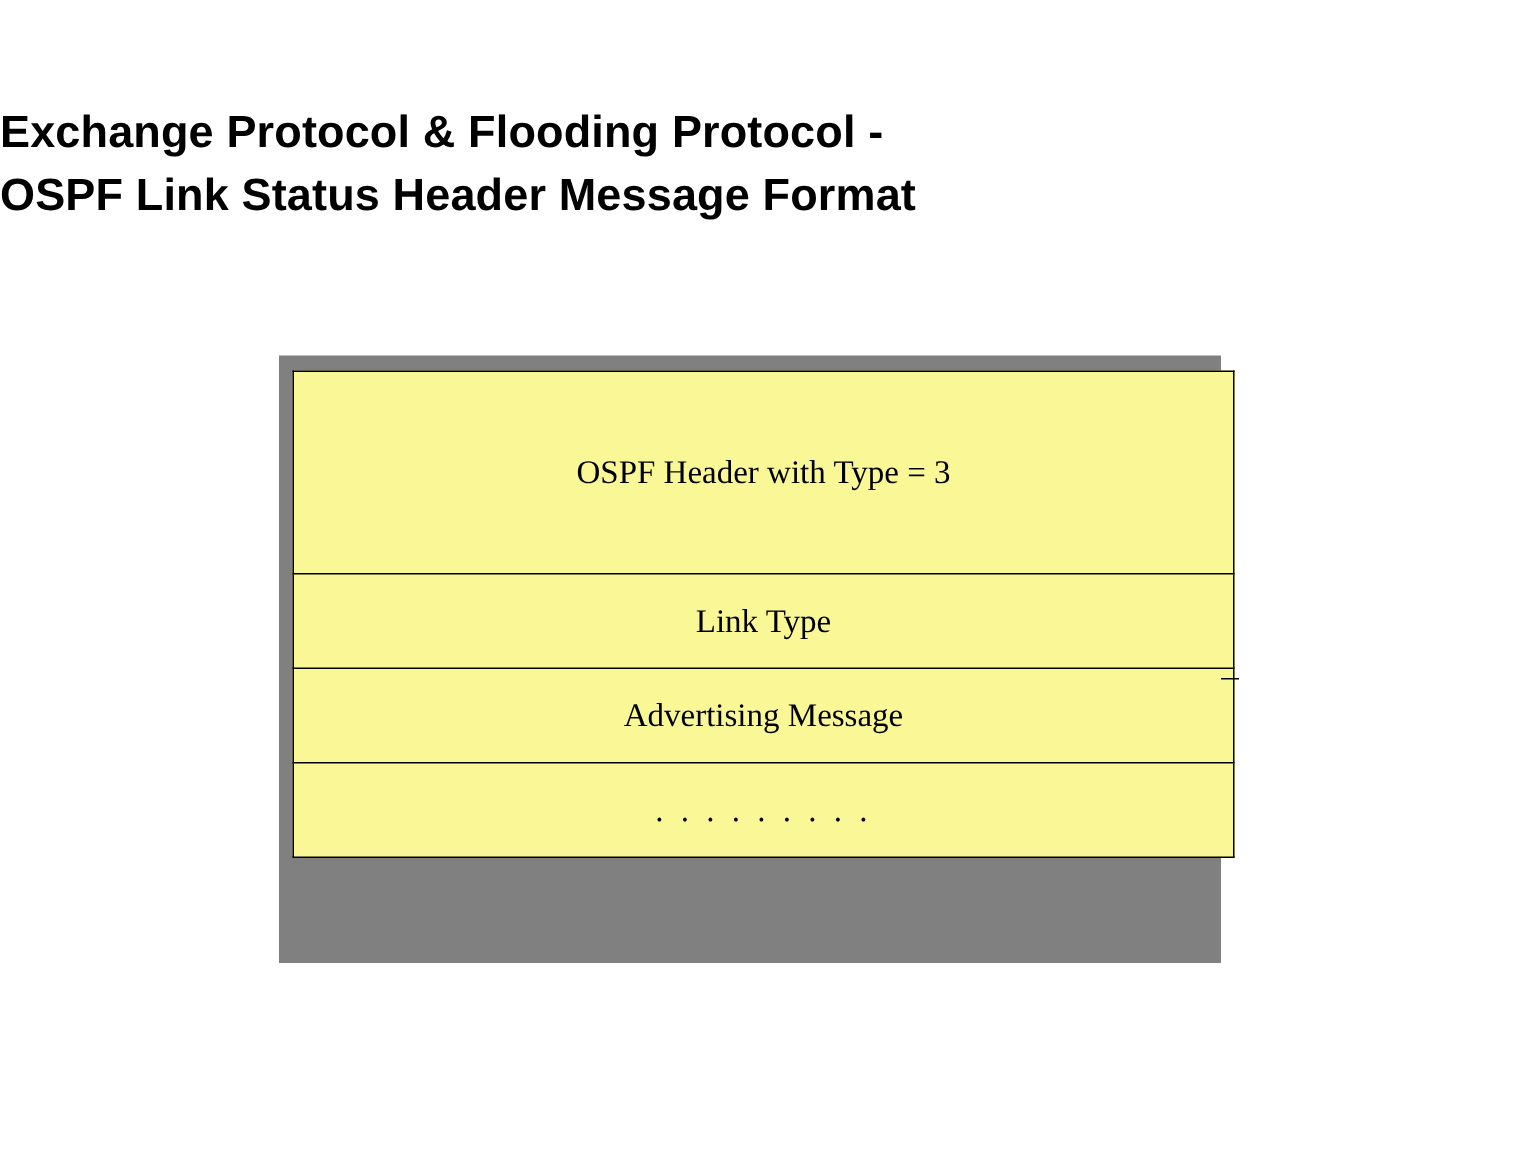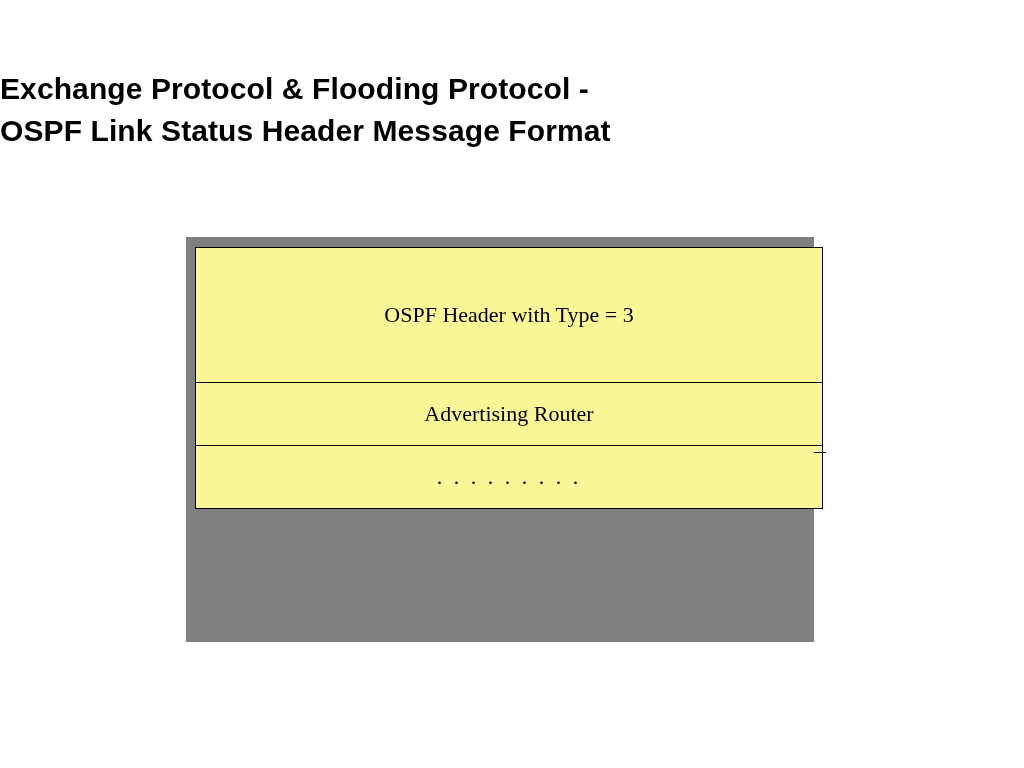--- a/index.html
+++ b/index.html
@@ -94,21 +94,24 @@
 
   <div class="diagram-wrap">
     <div class="shadow-box"></div>
 
     <table class="packet-table">
       <tbody>
         <tr class="row-header">
           <td>OSPF Header with Type = 3</td>
         </tr>
         <tr class="row-std">
-          <td>Advertising Router</td>
+          <td>Link Type</td>
+        </tr>
+        <tr class="row-std">
+          <td>Advertising Message</td>
         </tr>
         <tr class="row-dots">
           <td>. . . . . . . . .</td>
         </tr>
       </tbody>
     </table>
 
     <div class="stray-line"></div>
   </div>
 

